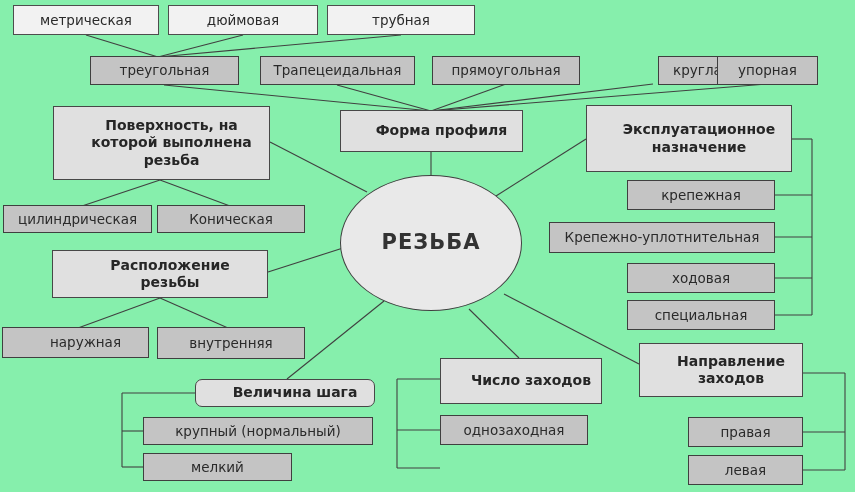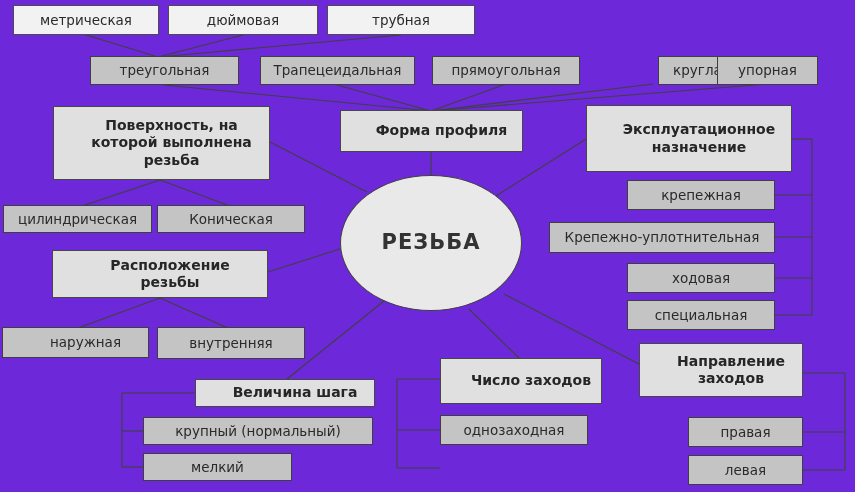--- a/index.html
+++ b/index.html
@@ -1,19 +1,19 @@
 <!DOCTYPE html>
 <html><head>
 <meta charset="utf-8">
 <style>
   html,body{margin:0;padding:0;background:#ffffff;}
   .stage{
     position:relative;
     width:855px;height:492px;
-    background:#6d28d9;
+    background:#86efac;
     font-family:"DejaVu Sans","Liberation Sans",sans-serif;
     overflow:hidden;
   }
   #edge-layer{position:absolute;left:0;top:0;z-index:1;}
   .node{
     position:absolute;
     display:flex;align-items:center;justify-content:center;
     text-align:center;
     box-sizing:border-box;
     color:#2a2a2a;
@@ -112,20 +112,20 @@
     <div class="node n-leaf" style="left: 549px; top: 222px; width: 226px; height: 31px;">Крепежно-уплотнительная</div>
     <div class="node n-cat" style="left: 52px; top: 250px; width: 216px; height: 48px;">Расположение
 резьбы</div>
     <div class="node n-leaf" style="left: 627px; top: 263px; width: 148px; height: 30px;">ходовая</div>
     <div class="node n-leaf" style="left: 627px; top: 300px; width: 148px; height: 30px;">специальная</div>
     <div class="node n-leaf" style="left: 2px; top: 327px; width: 147px; height: 31px; padding-left: 20px;">наружная</div>
     <div class="node n-leaf" style="left: 157px; top: 327px; width: 148px; height: 32px;">внутренняя</div>
     <div class="node n-cat" style="left: 639px; top: 343px; width: 164px; height: 54px;">Направление
 заходов</div>
     <div class="node n-cat" style="left: 440px; top: 358px; width: 162px; height: 46px;">Число заходов</div>
-    <div class="node n-cat" style="left: 195px; top: 379px; width: 180px; height: 28px;">Величина шага</div>
+    <div class="node n-cat" style="left: 195px; top: 379px; width: 180px; height: 28px; border-radius: 7px;">Величина шага</div>
     <div class="node n-leaf" style="left: 143px; top: 417px; width: 230px; height: 28px;">крупный (нормальный)</div>
     <div class="node n-leaf" style="left: 440px; top: 415px; width: 148px; height: 30px;">однозаходная</div>
     <div class="node n-leaf" style="left: 688px; top: 417px; width: 115px; height: 30px;">правая</div>
     <div class="node n-leaf" style="left: 143px; top: 453px; width: 149px; height: 28px;">мелкий</div>
     <div class="node n-leaf" style="left: 688px; top: 455px; width: 115px; height: 30px;">левая</div>
     <div class="node n-root" style="left: 340px; top: 175px; width: 182px; height: 136px;">РЕЗЬБА</div>
   </div>
 
 </body></html>

